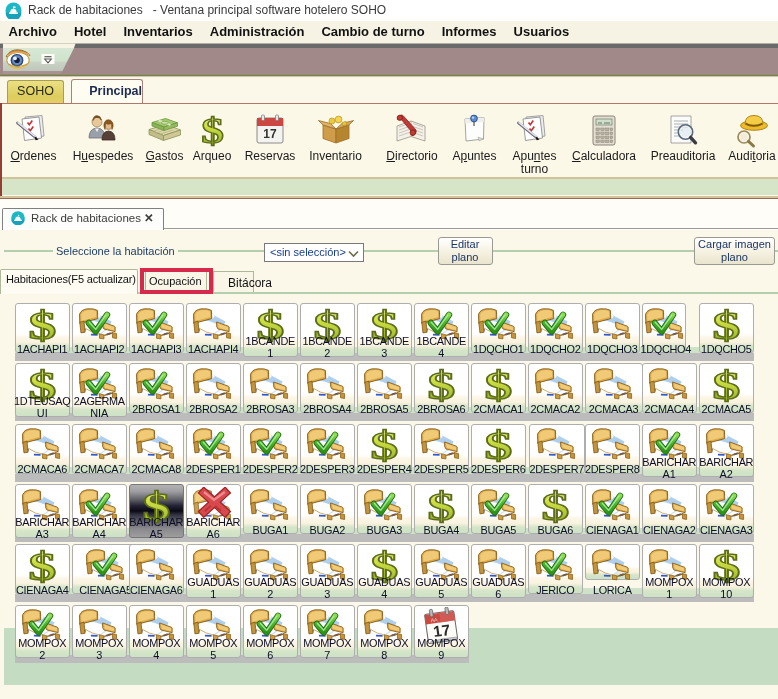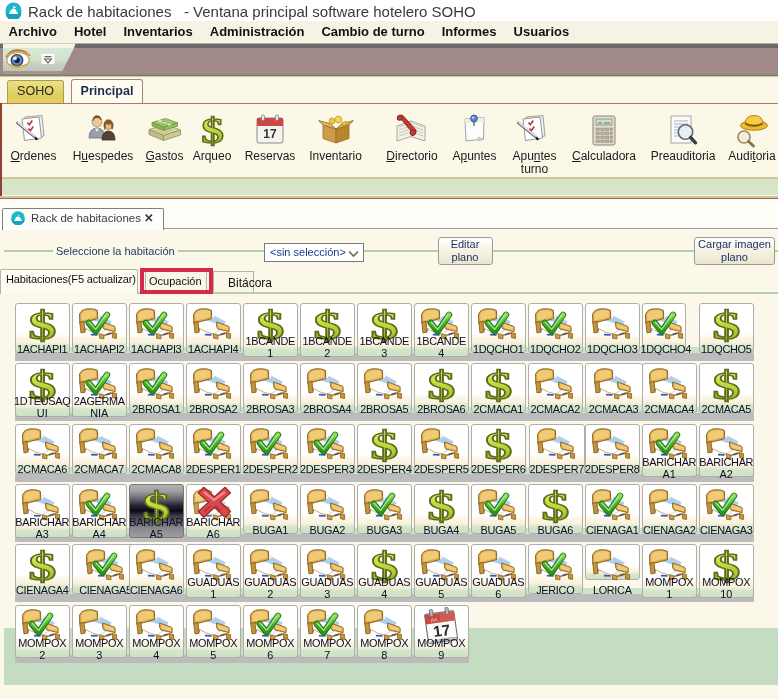--- a/index.html
+++ b/index.html
@@ -38,21 +38,21 @@
   </svg>
 
 <div class="abs" style="left:0;top:0;width:778px;height:21px;background:#ffffff"></div>
 <svg class="abs" style="left:5px;top:2px" width="17" height="17" viewBox="0 0 17 17">
  <circle cx="8.5" cy="8.5" r="8" fill="#1cb8c6"></circle>
  <path d="M0.5,10.5 a8,8 0 0 0 16,0 Z" fill="#16a2bc"></path>
  <path d="M4,11.2 h9" stroke="#fff" stroke-width="1.6"></path>
  <path d="M5.2,10.8 q0,-4 3.3,-4 q3.2,0 3.2,4" fill="#fff"></path>
  <path d="M8.5,6.8 L8.5,4.6 L10.6,5.2 L8.5,6" fill="#fff" stroke="#fff" stroke-width="0.7"></path>
 </svg>
-<div class="abs" style="left:28px;top:3px;font-size:15px;color:#3a3a3a">Rack de habitaciones&nbsp;&nbsp;&nbsp;- Ventana principal software hotelero SOHO</div>
+<div class="abs" style="left:28px;top:3px;font-size:12px;color:#3a3a3a">Rack de habitaciones&nbsp;&nbsp;&nbsp;- Ventana principal software hotelero SOHO</div>
 <div class="abs" id="menubar" style="left:0;top:21px;width:778px;height:20px;background:#f7f3e4">
  <span>Archivo</span>
     <span>Hotel</span>
     <span>Inventarios</span>
     <span>Administración</span>
     <span>Cambio de turno</span>
     <span>Informes</span>
     <span>Usuarios</span>
 </div>
 <div class="abs" style="left:0;top:41px;width:778px;height:37px"><svg width="778" height="37" viewBox="0 0 778 37">
@@ -83,21 +83,21 @@
  <path d="M-9.8,4.6 Q0,9.6 9.8,4.2" stroke="#c8a24a" stroke-width="1.1" fill="none"></path>
  <path d="M-7.5,7.2 Q0,10.8 7.5,6.9" stroke="#e8c05a" stroke-width="1.5" fill="none"></path>
 </g>
 <g>
  <rect x="41.5" y="13" width="13" height="10" fill="#fdfdf8"></rect>
  <path d="M44.5,15.7 h7" stroke="#5a5a5a" stroke-width="1.2"></path>
  <path d="M44.7,18 h6.6 l-3.3,3.8 Z" fill="none" stroke="#5a5a5a" stroke-width="1.1"></path>
 </g>
 </svg></div>
 <div class="abs" style="left:7px;top:80px;width:57px;height:23px;background:linear-gradient(#ebe083 0%,#ddcd5f 70%,#e6ce62 100%);border:1px solid #a89e50;border-bottom:none;border-radius:3px 3px 0 0;text-align:center;font-size:12.5px;color:#2a2a1a;line-height:21px">SOHO</div>
-<div class="abs" style="left:71px;top:79px;width:72px;height:25px;background:#fffdf2;border:1px solid #ab8076;border-bottom:none;border-radius:3px 3px 0 0;text-align:center;font-size:12.5px;font-weight:bold;color:#1c2b50;line-height:23px">Principal</div>
+<div class="abs" style="left:71px;top:79px;width:72px;height:25px;background:#fffdf2;border:1px solid #ab8076;border-bottom:none;border-radius:3px 3px 0 0;text-align:right;font-size:12.5px;font-weight:bold;color:#1c2b50;line-height:23px">Principal</div>
 
 <div class="abs" style="left:0;top:103px;width:778px;height:96px;background:#fcf8e7;border-top:1px solid #b1786a"></div>
 <div class="abs" style="left:0;top:103px;width:2px;height:96px;background:#943f36"></div>
 <div class="abs" style="left:2px;top:177px;width:776px;height:1.5px;background:#cfc49a"></div>
 <div class="abs" style="left:2px;top:178.5px;width:776px;height:16.5px;background:#d6e5c7"></div>
 <div class="abs" style="left:0;top:195.5px;width:778px;height:2px;background:#d4c49c"></div>
 <div class="abs" style="left:0;top:197.5px;width:778px;height:1.5px;background:#9a6a52"></div>
 <div class="abs" style="left:0;top:199px;width:778px;height:30.5px;background:#fefdf8"></div>
 <div class="ritem" style="left:-11.5px">
     <div class="ricon"><svg width="38" height="38" viewBox="0 0 38 38">

